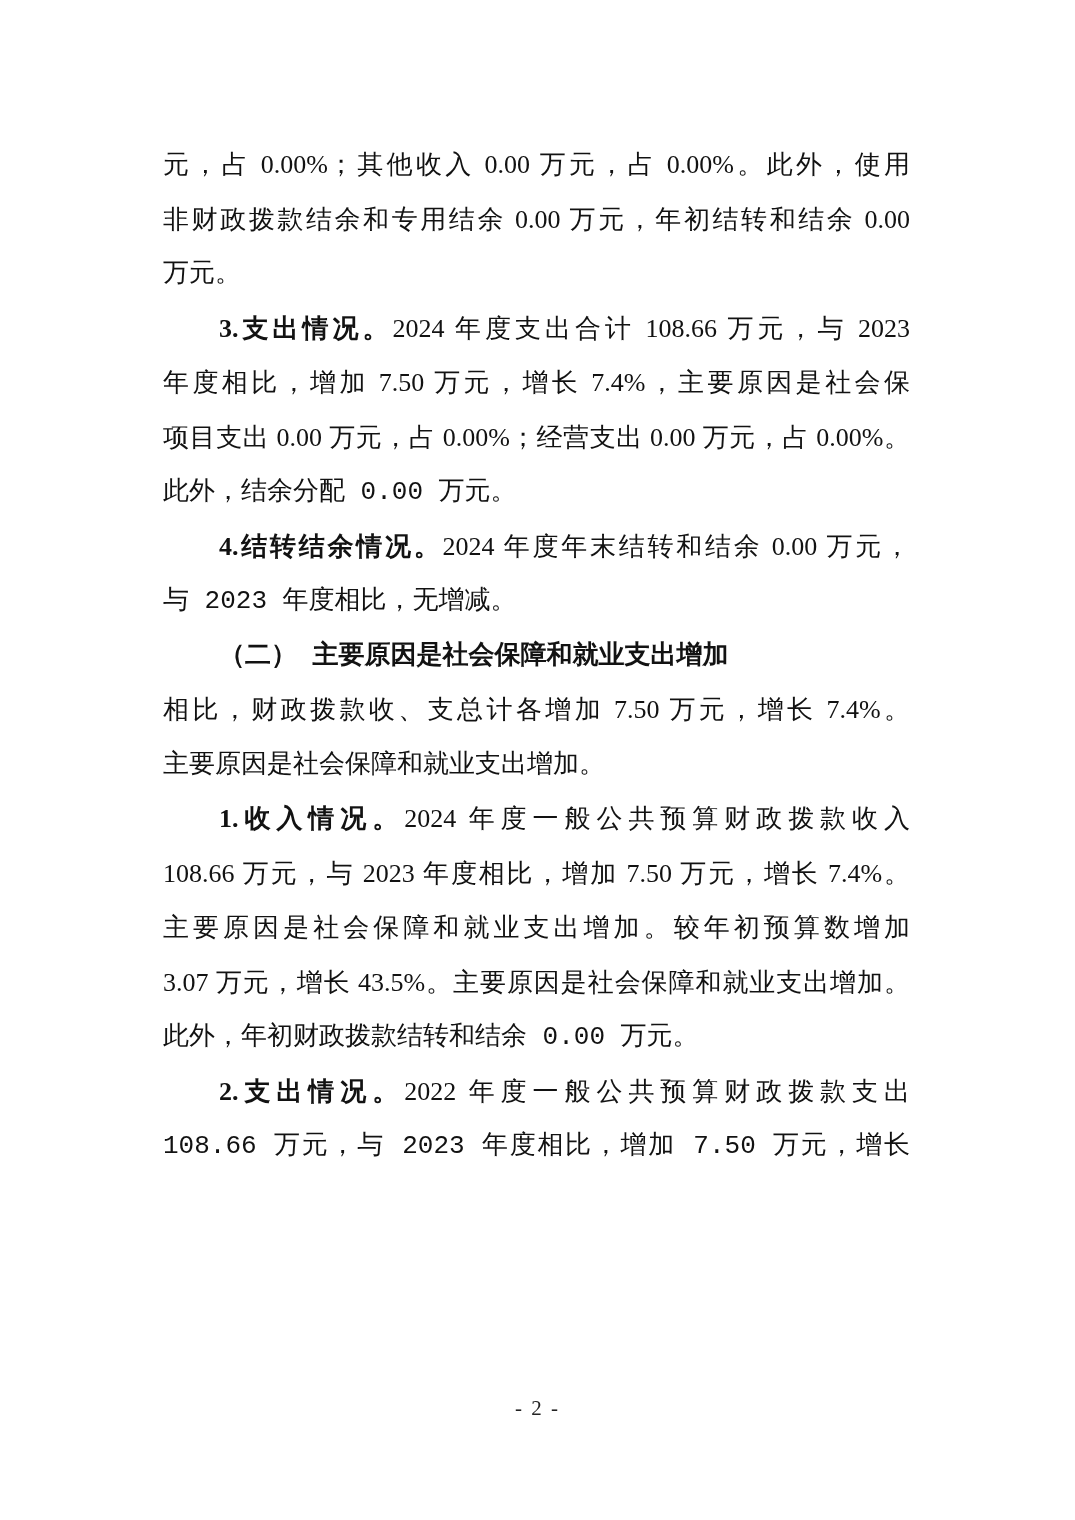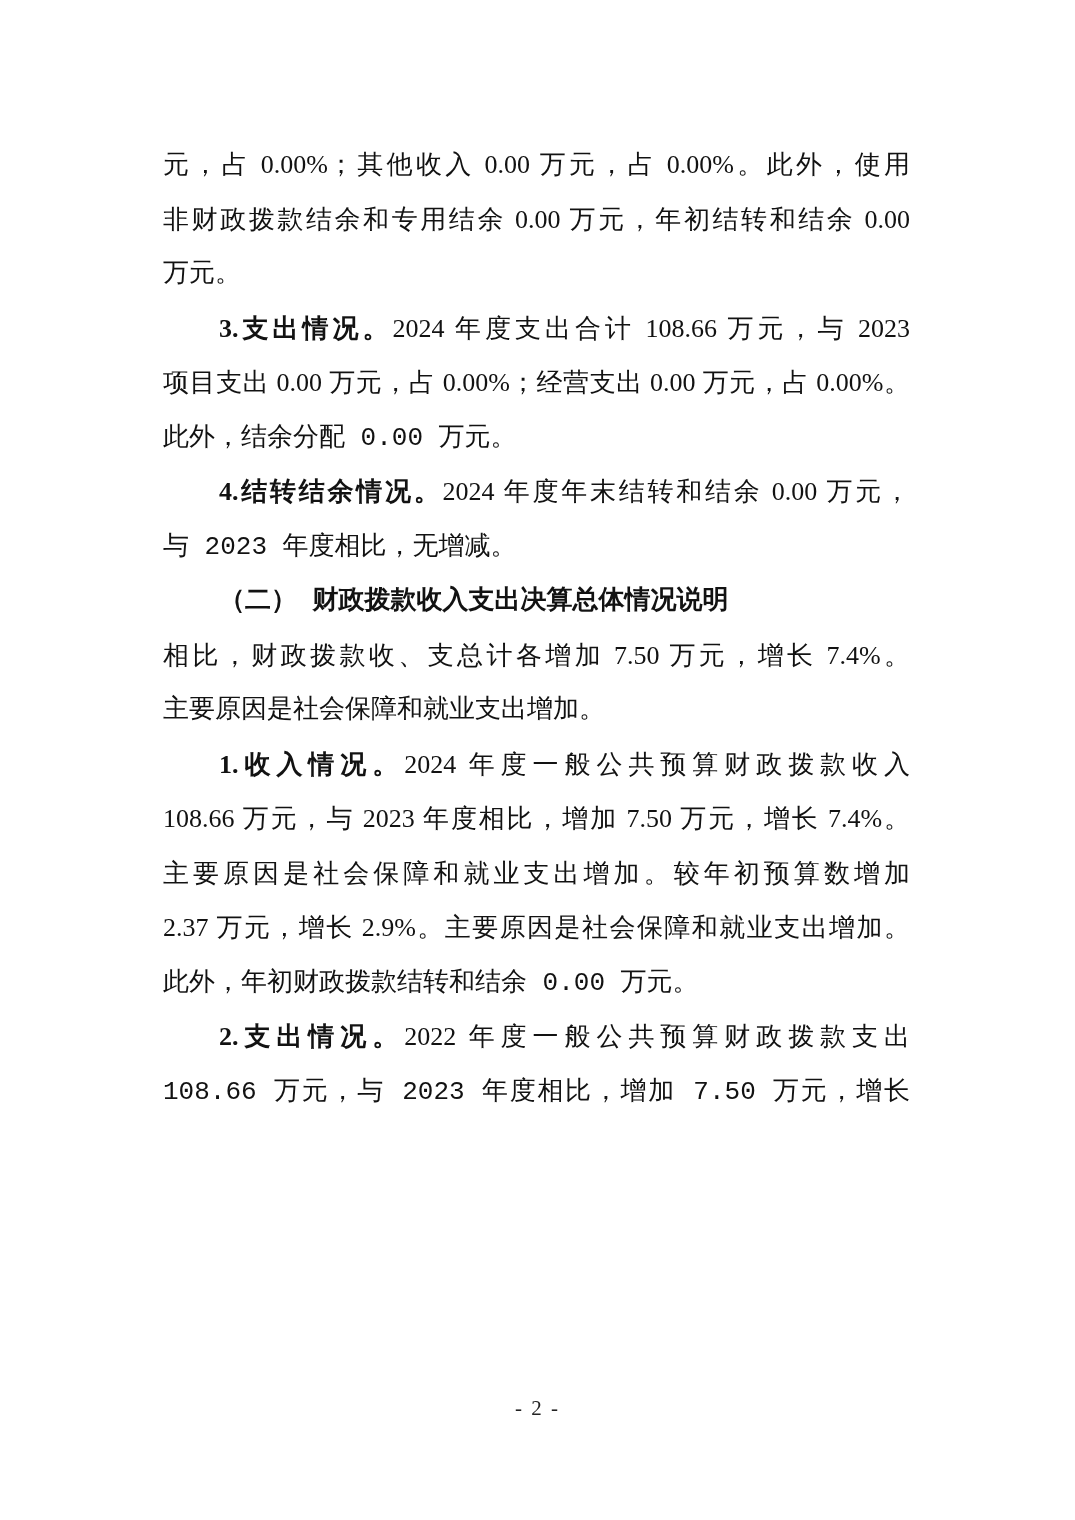--- a/index.html
+++ b/index.html
@@ -54,29 +54,30 @@
 </style>
 </head>
 <body>
 
 <div class="page">
   <div class="doc-body" id="doc-body">
       <div class="line"><span>元，占 0.00%；其他收入 0.00 万元，占 0.00%。此外，使用</span></div>
       <div class="line"><span>非财政拨款结余和专用结余 0.00 万元，年初结转和结余 0.00</span></div>
       <div class="line para-end"><span>万元。</span></div>
       <div class="line indent"><span class="run-bold">3.支出情况。</span><span>2024 年度支出合计 108.66 万元，与 2023</span></div>
+      <div class="line"><span>年度相比，增加 7.50 万元，增长 7.4%，主要原因是社会保</span></div>
       <div class="line"><span>项目支出 0.00 万元，占 0.00%；经营支出 0.00 万元，占 0.00%。</span></div>
       <div class="line para-end"><span>此外，结余分配 0.00 万元。</span></div>
       <div class="line indent"><span class="run-bold">4.结转结余情况。</span><span>2024 年度年末结转和结余 0.00 万元，</span></div>
       <div class="line para-end"><span>与 2023 年度相比，无增减。</span></div>
-      <div class="line indent para-end"><span class="run-bold">（二） 财政拨款收入支出决算总体情况说明</span></div>
+      <div class="line indent para-end"><span class="run-bold">（二） 主要原因是社会保障和就业支出增加</span></div>
       <div class="line"><span>相比，财政拨款收、支总计各增加 7.50 万元，增长 7.4%。</span></div>
       <div class="line para-end"><span>主要原因是社会保障和就业支出增加。</span></div>
       <div class="line indent"><span class="run-bold">1.收入情况。</span><span>2024 年度一般公共预算财政拨款收入</span></div>
       <div class="line"><span>108.66 万元，与 2023 年度相比，增加 7.50 万元，增长 7.4%。</span></div>
       <div class="line"><span>主要原因是社会保障和就业支出增加。较年初预算数增加</span></div>
-      <div class="line"><span>2.37 万元，增长 2.9%。主要原因是社会保障和就业支出增加。</span></div>
+      <div class="line"><span>3.07 万元，增长 43.5%。主要原因是社会保障和就业支出增加。</span></div>
       <div class="line para-end"><span>此外，年初财政拨款结转和结余 0.00 万元。</span></div>
       <div class="line indent"><span class="run-bold">2.支出情况。</span><span>2022 年度一般公共预算财政拨款支出</span></div>
       <div class="line para-end"><span>108.66 万元，与 2023 年度相比，增加 7.50 万元，增长 7.4%。</span></div>
     </div>
   <div class="footer">- 2 -</div>
 </div>
 
 </body></html>

